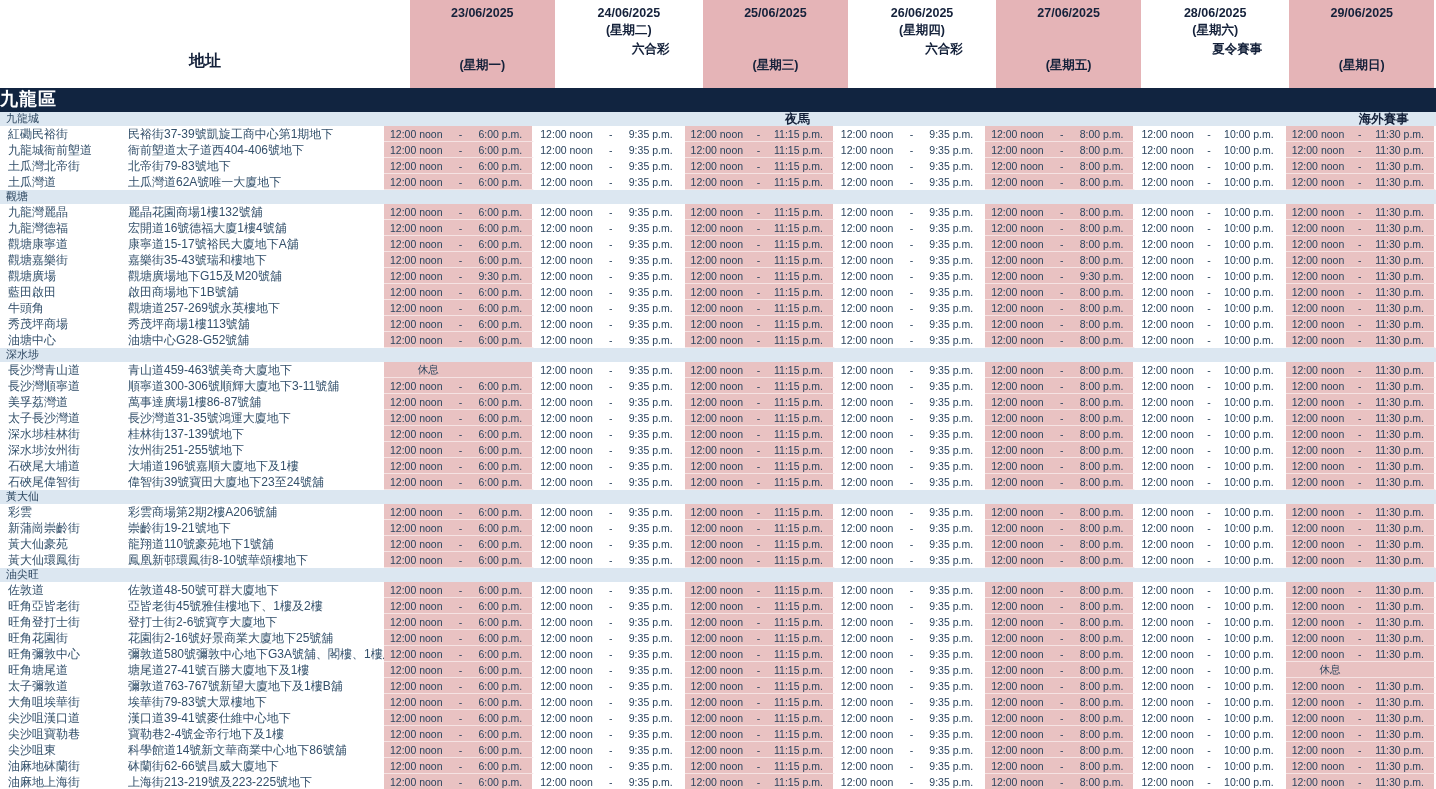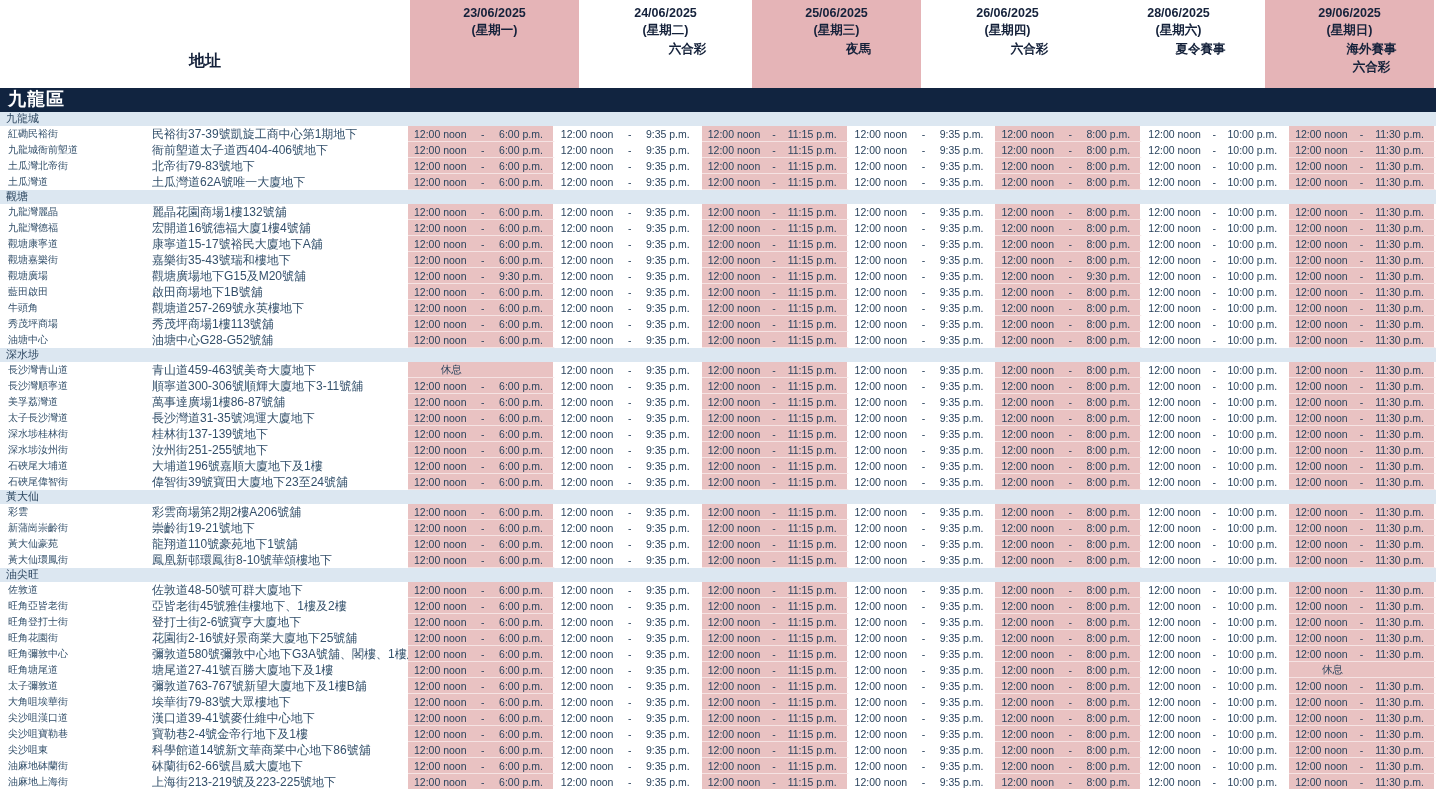--- a/index.html
+++ b/index.html
@@ -7,32 +7,32 @@
   body { font-family:"Liberation Sans", sans-serif; color:#2b445e; }
   .page { position:relative; width:1436px; height:789px; overflow:hidden; background:#fff; }
 
   
   .hdr { display:flex; height:88px; }
   .hdr-addr { width:410px; display:flex; align-items:flex-end; justify-content:center;
               padding-bottom:16px; font-size:16px; font-weight:bold; color:#14213a; }
   .day-head { flex:1 1 0; display:flex; flex-direction:column; align-items:center;
               padding-top:5px; font-size:12.5px; font-weight:bold; color:#14213a;
               line-height:1.35; border-right:2px solid #fff; }
-  .day-head.hl { background:var(--hl-head); }
+  .day-head.hl { background:var(--hl-head);gap:35px; }
   .day-head .evt { margin-top:2px; line-height:1.3;margin-left:44px; }
 
   
   .region { height:24px; background:var(--band); color:#ffffff; font-size:18px;
-            font-weight:bold; line-height:23px; padding-left:8px; letter-spacing:1px; }
+            font-weight:bold; line-height:23px; letter-spacing:1px; }
 
   
   .sec-head { height:14px; background:var(--sec-bg); font-size:11px; color:#2c4660;
               line-height:14px; padding-left:6px;font-family:Liberation Mono, monospace; }
   .row { display:flex; height:16px; }
-  .c-name { width:152px; font-size:10px; line-height:16px; padding-left:8px; color:#33506b;
+  .c-name { width:128px; font-size:12px; line-height:16px; padding-left:8px; color:#33506b;
             white-space:nowrap; overflow:hidden; }
   .c-addr { width:256px; font-size:12px; line-height:16px; color:#33506b;
             white-space:nowrap; overflow:hidden; }
   .c-time { flex:1 1 0; display:flex; align-items:center; justify-content:space-between;
             font-size:10.5px; color:#2b445e; padding:0 10px 0 6px; white-space:nowrap;
             border-right:2px solid #fff; border-bottom:1px solid rgba(255,255,255,.55); }
   .c-time.hl { background:var(--hl-cell); }
   .c-time .closed { flex:0 0 58%; text-align:center; }
 </style>
 </head>
@@ -54,20 +54,24 @@
         <div class="day-head hl">
           <div>25/06/2025</div>
           <div>(星期三)</div>
           <div class="evt">夜馬</div>
         </div>
         <div class="day-head">
           <div>26/06/2025</div>
           <div>(星期四)</div>
           <div class="evt">六合彩</div>
         </div>
+        <div class="day-head hl">
+          <div>27/06/2025</div>
+          <div>(星期五)</div>
+        </div>
         <div class="day-head">
           <div>28/06/2025</div>
           <div>(星期六)</div>
           <div class="evt">夏令賽事</div>
         </div>
         <div class="day-head hl">
           <div>29/06/2025</div>
           <div>(星期日)</div>
           <div class="evt">海外賽事</div>
           <div class="evt">六合彩</div>

